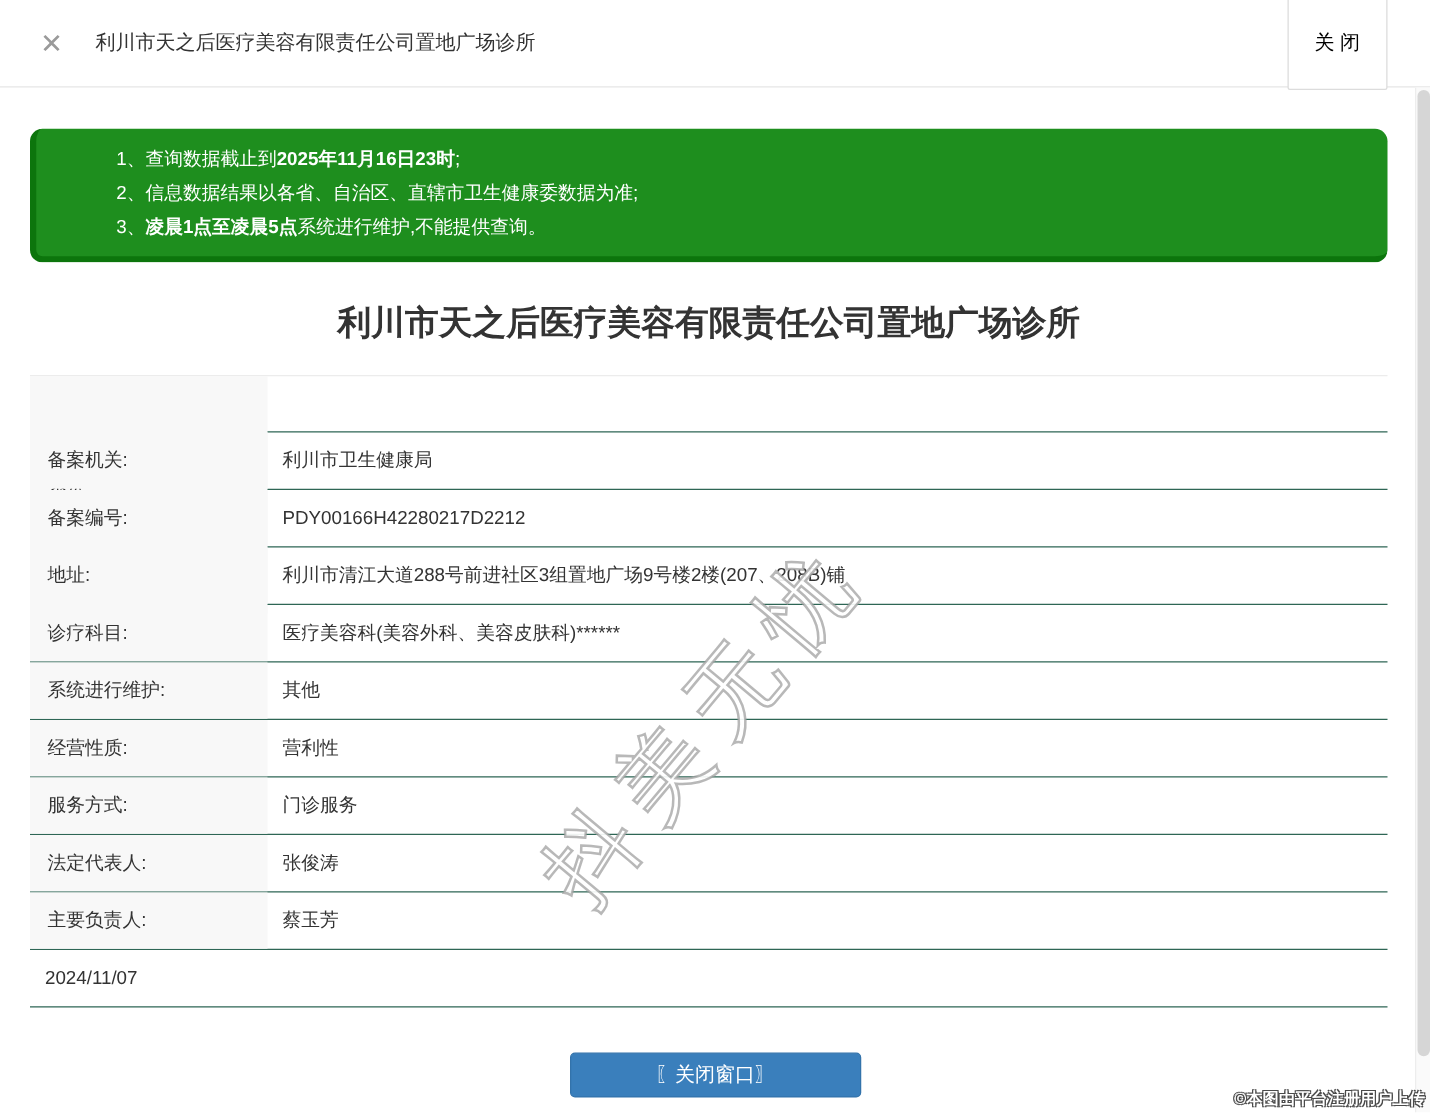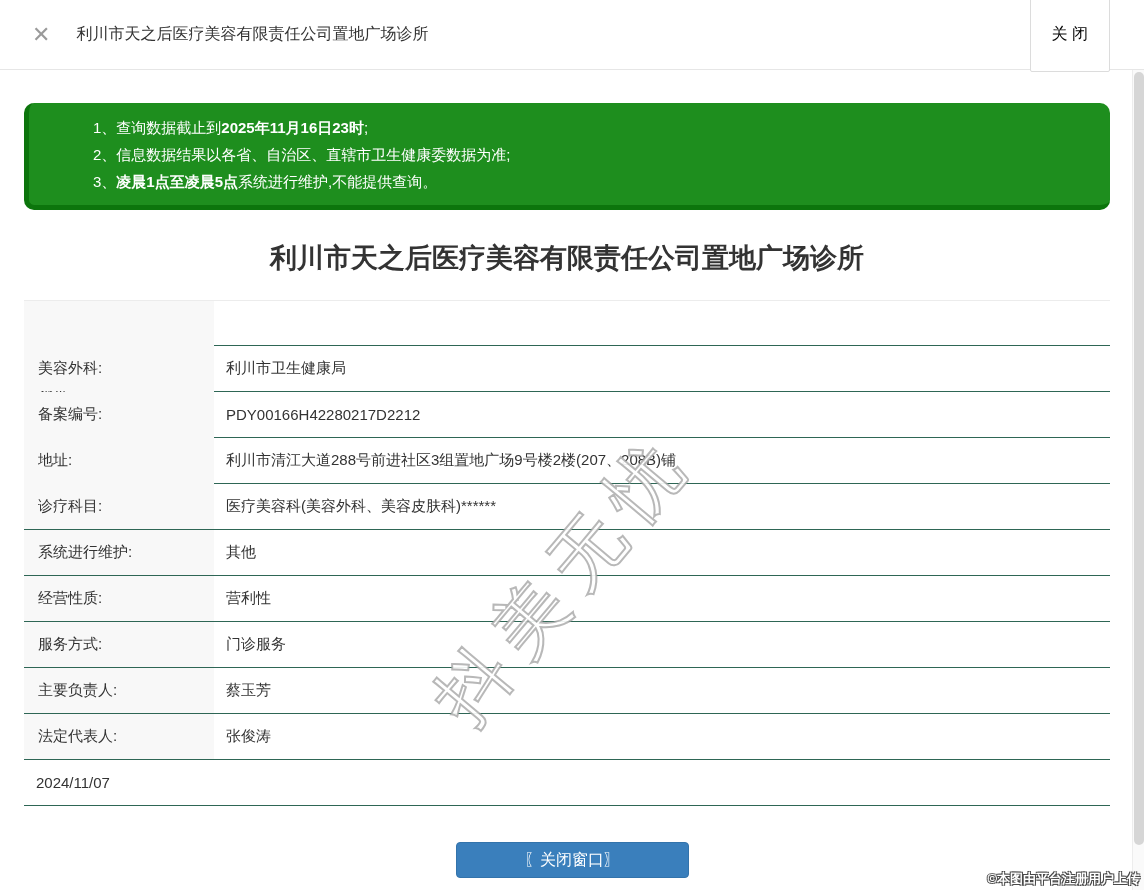--- a/index.html
+++ b/index.html
@@ -183,21 +183,21 @@
 
   <div class="page-title">利川市天之后医疗美容有限责任公司置地广场诊所</div>
 
   <div class="info-table" id="info-table">
   <div class="info-row">
     <div class="cell-label">省份:</div>
     <div class="cell-value">湖北省</div>
   </div>
 
   <div class="info-row">
-    <div class="cell-label">美容外科:</div>
+    <div class="cell-label">备案机关:</div>
     <div class="cell-value">利川市卫生健康局</div>
   </div>
 
   <div class="info-row">
     <div class="cell-label">备案编号:</div>
     <div class="cell-value">PDY00166H42280217D2212</div>
   </div>
 
   <div class="info-row">
     <div class="cell-label">地址:</div>
@@ -218,30 +218,30 @@
     <div class="cell-label">经营性质:</div>
     <div class="cell-value">营利性</div>
   </div>
 
   <div class="info-row">
     <div class="cell-label">服务方式:</div>
     <div class="cell-value">门诊服务</div>
   </div>
 
   <div class="info-row">
+    <div class="cell-label">法定代表人:</div>
+    <div class="cell-value">张俊涛</div>
+  </div>
+
+  <div class="info-row">
     <div class="cell-label">主要负责人:</div>
     <div class="cell-value">蔡玉芳</div>
   </div>
 
   <div class="info-row">
-    <div class="cell-label">法定代表人:</div>
-    <div class="cell-value">张俊涛</div>
-  </div>
-
-  <div class="info-row">
     <div class="cell-value">2024/11/07</div>
   </div>
 </div>
 
   <div class="btn-wrap">
     <button class="btn-close-window">〖关闭窗口〗</button>
   </div>
 
   <div class="watermark">抖美无忧</div>
 </div>

